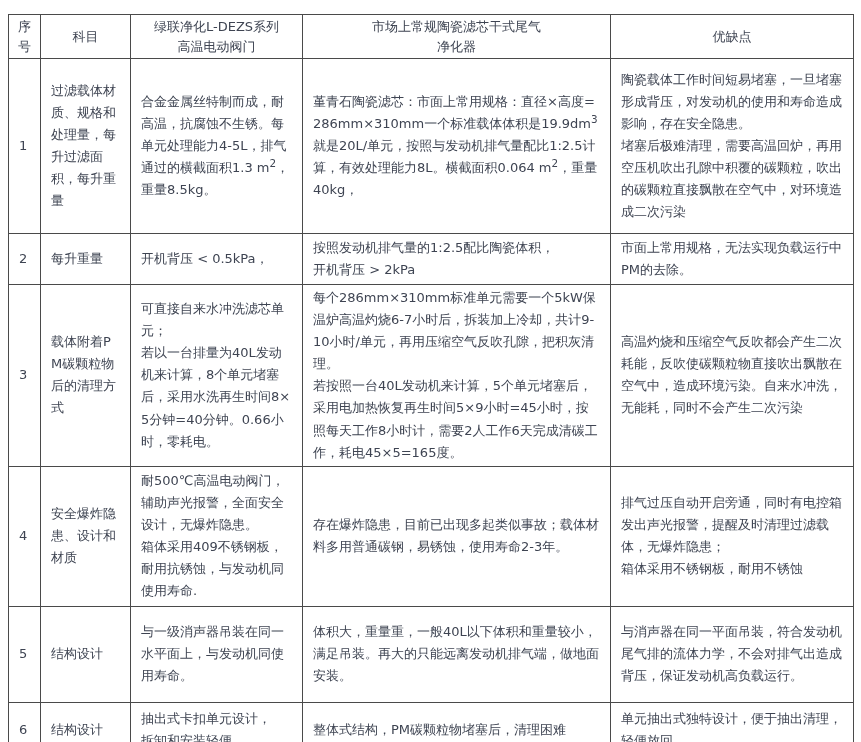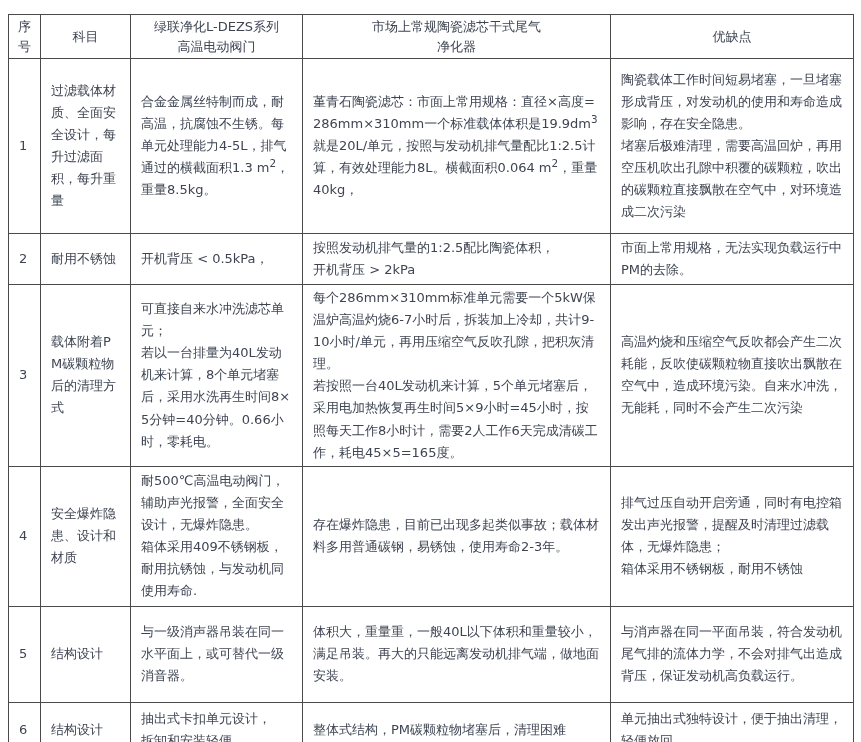--- a/index.html
+++ b/index.html
@@ -77,29 +77,29 @@
         <th>绿联净化L-DEZS系列
 高温电动阀门</th>
         <th>市场上常规陶瓷滤芯干式尾气
 净化器</th>
         <th>优缺点</th>
       </tr>
     </thead>
     <tbody>
       <tr class="r1">
         <td class="c-no">1</td>
-        <td>过滤载体材质、全面安全设计，每升过滤面积，每升重量</td>
+        <td>过滤载体材质、规格和处理量，每升过滤面积，每升重量</td>
         <td><span>合金金属丝特制而成，耐高温，抗腐蚀不生锈。每单元处理能力4-5L，排气通过的横截面积1.3 m</span><sup>2</sup><span>，重量8.5kg。</span></td>
         <td><span>堇青石陶瓷滤芯：市面上常用规格：直径×高度=286mm×310mm一个标准载体体积是19.9dm</span><sup>3</sup><span>就是20L/单元，按照与发动机排气量配比1:2.5计算，有效处理能力8L。横截面积0.064 m</span><sup>2</sup><span>，重量40kg，</span></td>
         <td>陶瓷载体工作时间短易堵塞，一旦堵塞形成背压，对发动机的使用和寿命造成影响，存在安全隐患。
 堵塞后极难清理，需要高温回炉，再用空压机吹出孔隙中积覆的碳颗粒，吹出的碳颗粒直接飘散在空气中，对环境造成二次污染</td>
       </tr>
       <tr class="r2">
         <td class="c-no">2</td>
-        <td>耐用不锈蚀</td>
+        <td>每升重量</td>
         <td>开机背压 &lt; 0.5kPa，</td>
         <td>按照发动机排气量的1:2.5配比陶瓷体积，
 开机背压 &gt; 2kPa</td>
         <td>市面上常用规格，无法实现负载运行中PM的去除。</td>
       </tr>
       <tr class="r3">
         <td class="c-no">3</td>
         <td>载体附着PM碳颗粒物后的清理方式</td>
         <td>可直接自来水冲洗滤芯单元；
 若以一台排量为40L发动机来计算，8个单元堵塞后，采用水洗再生时间8×5分钟=40分钟。0.66小时，零耗电。</td>
@@ -112,21 +112,21 @@
         <td>安全爆炸隐患、设计和材质</td>
         <td>耐500℃高温电动阀门，辅助声光报警，全面安全设计，无爆炸隐患。
 箱体采用409不锈钢板，耐用抗锈蚀，与发动机同使用寿命.</td>
         <td><span class="b">存在爆炸隐患，目前已出现多起类似事故；</span><span>载体材料多用普通碳钢，易锈蚀，使用寿命2-3年。</span></td>
         <td>排气过压自动开启旁通，同时有电控箱发出声光报警，提醒及时清理过滤载体，无爆炸隐患；
 箱体采用不锈钢板，耐用不锈蚀</td>
       </tr>
       <tr class="r5">
         <td class="c-no">5</td>
         <td>结构设计</td>
-        <td>与一级消声器吊装在同一水平面上，或可替代一级消音器。</td>
+        <td>与一级消声器吊装在同一水平面上，与发动机同使用寿命。</td>
         <td><span>体积大，</span><span class="u">重量重</span><span>，一般40L以下体积和重量较小，满足吊装。再大的只能远离发动机排气端，做地面安装。</span></td>
         <td>与消声器在同一平面吊装，符合发动机尾气排的流体力学，不会对排气出造成背压，保证发动机高负载运行。</td>
       </tr>
       <tr class="r6">
         <td class="c-no">6</td>
         <td>结构设计</td>
         <td>抽出式卡扣单元设计，
 拆卸和安装轻便.</td>
         <td>整体式结构，PM碳颗粒物堵塞后，清理困难</td>
         <td>单元抽出式独特设计，便于抽出清理，轻便放回。</td>

